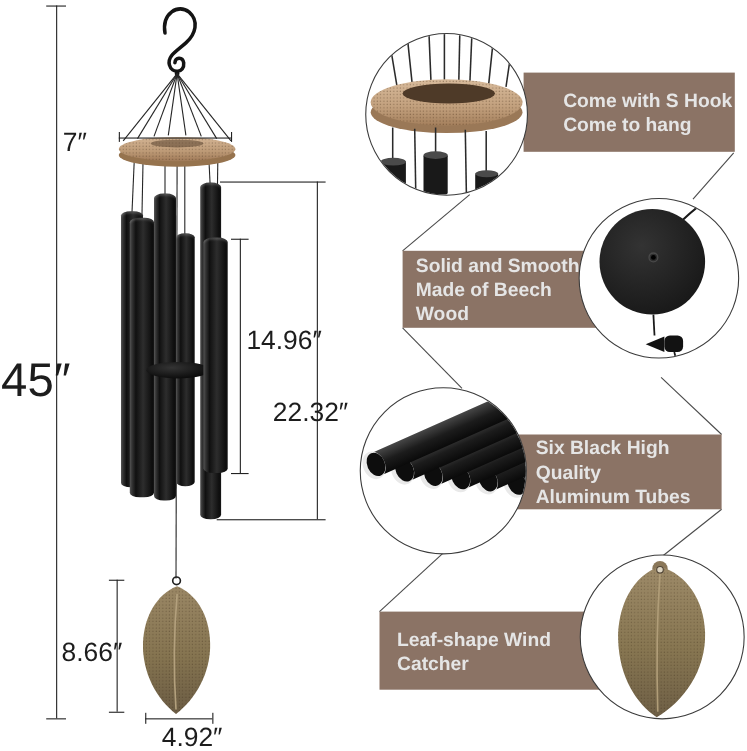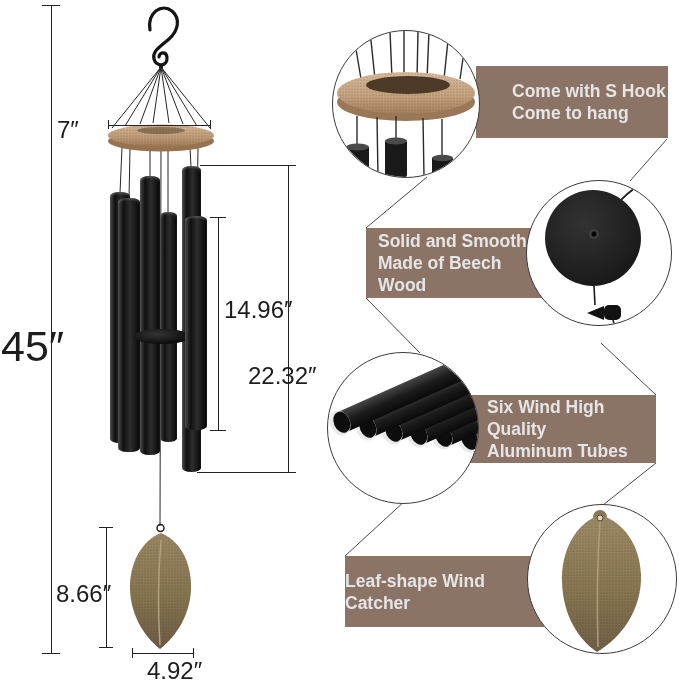--- a/index.html
+++ b/index.html
@@ -150,24 +150,24 @@
 
   <div class="callout-box" style="left:476px;top:66px;width:192px;height:72px;padding-left:36px;box-sizing:border-box;">
     <span>Come with S Hook</span>
     <span>Come to hang</span>
   </div>
   <div class="callout-box" style="left:366px;top:228px;width:185px;height:70px;padding-left:12px;box-sizing:border-box;">
     <span>Solid and Smooth</span>
     <span>Made of Beech Wood</span>
   </div>
   <div class="callout-box" style="left:455px;top:395px;width:201px;height:68px;padding-left:32px;box-sizing:border-box;">
-    <span>Six Wind High Quality</span>
+    <span>Six Black High Quality</span>
     <span>Aluminum Tubes</span>
   </div>
-  <div class="callout-box" style="left:345px;top:556px;width:205px;height:71px;padding-left:0;box-sizing:border-box;">
+  <div class="callout-box" style="left:345px;top:556px;width:205px;height:71px;padding-left:16px;box-sizing:border-box;">
     <span>Leaf-shape Wind Catcher</span>
   </div>
 
   <div class="callout-circle" style="left:332px;top:30px;width:146px;height:146px;">
     <svg width="146" height="146" viewBox="0 0 146 146">
       <defs>
         <linearGradient id="wg1" x1="0" y1="0" x2="0" y2="1">
           <stop offset="0" stop-color="#d8bb9c"></stop>
             <stop offset="0.6" stop-color="#c2a07d"></stop>
             <stop offset="1" stop-color="#a5805d"></stop>

